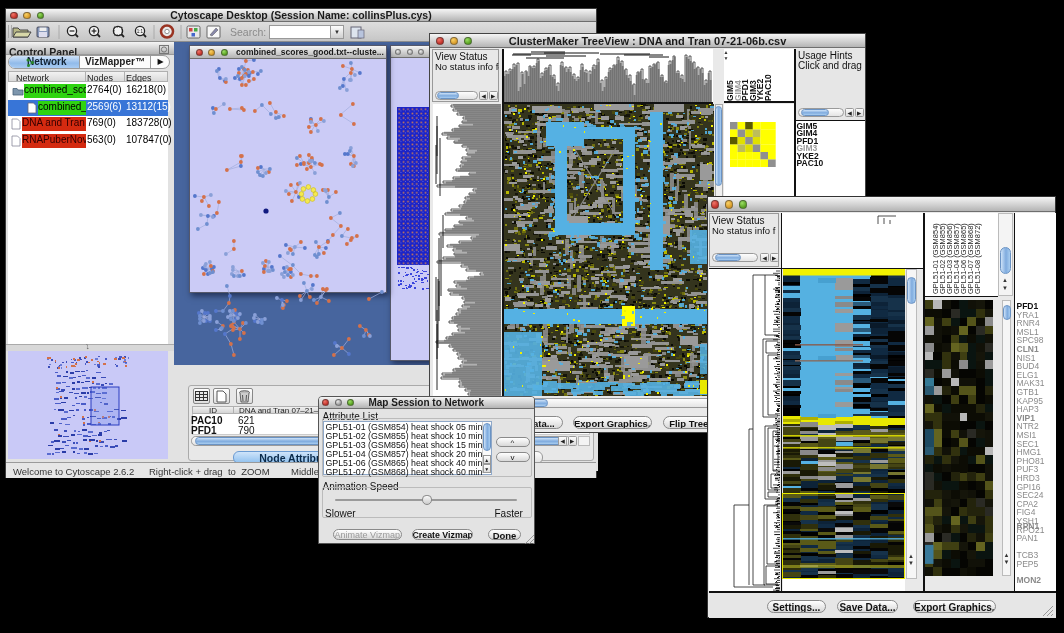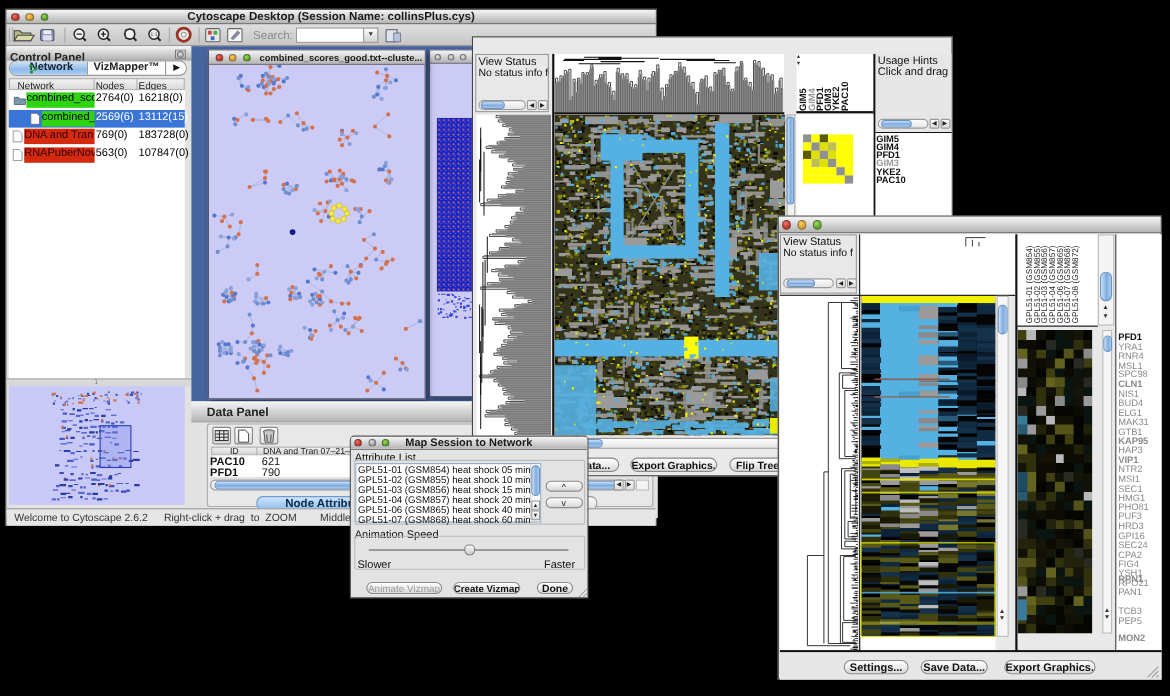--- a/index.html
+++ b/index.html
@@ -134,42 +134,41 @@
                 <rect width="4.4" height="4.4" fill="#1a23c8"></rect>
                 <rect x="3.6" y="3.6" width="0.8" height="0.8" fill="#8a90e8"></rect>
                 <rect x="1.4" y="1.4" width="1.6" height="1.6" fill="#cc7a55"></rect>
               </pattern>
             </defs>
             <rect width="33" height="158" fill="url(#bm)"></rect>
             <path d="M29 181h3v1h-3zM18 168h2v1h-2zM6 169h1v1h-1zM1 160h2v1h-2zM16 176h2v1h-2zM24 172h2v2h-2zM30 167h3v1h-3zM18 174h2v1h-2zM15 175h2v1h-2zM20 162h1v1h-1zM25 163h1v1h-1zM1 165h2v2h-2zM10 167h2v1h-2zM24 171h2v1h-2zM24 175h3v1h-3zM17 180h2v2h-2zM5 181h1v1h-1zM1 177h2v2h-2zM25 181h2v2h-2zM23 166h3v1h-3zM6 160h2v1h-2zM29 181h1v1h-1zM16 162h2v2h-2zM8 168h3v1h-3zM11 179h3v2h-3zM21 168h2v2h-2zM20 164h2v1h-2zM24 171h2v2h-2zM3 173h2v2h-2zM26 164h3v1h-3zM17 171h1v2h-1zM15 169h2v1h-2zM12 177h1v2h-1zM6 174h1v1h-1zM13 160h2v1h-2zM21 171h2v2h-2zM9 180h1v2h-1zM27 170h3v2h-3zM19 165h2v1h-2zM9 181h2v1h-2zM13 178h2v2h-2zM8 165h1v1h-1zM8 178h2v1h-2zM14 161h2v1h-2zM27 164h3v1h-3zM30 173h1v2h-1zM9 167h1v2h-1zM3 176h2v2h-2zM9 160h3v2h-3zM5 181h3v1h-3zM1 173h1v2h-1zM15 175h2v2h-2zM25 172h2v1h-2zM4 160h3v1h-3zM13 166h2v2h-2z" fill="#3a45dd"></path>
           </svg>
         </div>
       </div>
-      <div class="abs" style="left:15px;top:3px;width:198px;height:318px;background:#cbcbf6;border:1px solid #55586a;box-shadow:2px 3px 6px rgba(0,0,20,.5)">
+      <div class="abs" style="left:15px;top:3px;width:198px;height:248px;background:#cbcbf6;border:1px solid #55586a;box-shadow:2px 3px 6px rgba(0,0,20,.5)">
         <div class="abs tbar" style="left:0;top:0;width:196px;height:13px">
           <div style="position:absolute;left:5.5px;top:3.0px;width:7.0px;height:7.0px;border-radius:50%;background:radial-gradient(circle at 35% 30%,#f07468,#c03028 70%);border:0.5px solid rgba(60,60,60,.55)"></div>
           <div style="position:absolute;left:18.0px;top:3.0px;width:7.0px;height:7.0px;border-radius:50%;background:radial-gradient(circle at 35% 30%,#f8d064,#d89a28 70%);border:0.5px solid rgba(60,60,60,.55)"></div>
           <div style="position:absolute;left:30.5px;top:3.0px;width:7.0px;height:7.0px;border-radius:50%;background:radial-gradient(circle at 35% 30%,#9ade64,#58a020 70%);border:0.5px solid rgba(60,60,60,.55)"></div>
           <div class="abs ttext" style="left:46px;right:1px;font-size:8.5px;line-height:13px;text-align:left">combined_scores_good.txt--cluste...</div>
         </div>
         <div class="abs" style="left:0;top:13px;width:196px;height:303px;overflow:hidden">
           <svg width="195" height="303" style="position:absolute;left:0;top:0">
             <path d="M29 19L29 10M29 19L36 23M29 19L35 22M29 19L36 20M29 19L27 12M59 22L64 20M64 20L56 26M56 26L45 19M56 2L63 1M56 2L54 10M56 2L48 -2M56 2L51 -6M162 10L165 16M162 10L161 21M162 10L170 14M162 10L161 4M162 10L160 21M162 10L153 7M154 20L156 31M154 20L150 29M154 20L160 14M154 20L153 27M56 15L52 26M52 26L52 19M52 19L62 13M62 13L71 12M71 12L67 15M54 14L60 14M54 14L59 17M54 14L55 17M54 14L54 17M54 14L50 20M54 14L48 17M54 14L49 14M54 14L49 10M54 14L52 8M54 14L55 11M54 14L57 11M54 14L59 13M54 14L56 15M52 49L40 50M40 50L54 51M125 66L131 60M125 66L134 62M125 66L128 72M125 66L121 60M125 66L119 68M125 66L121 73M125 66L121 63M125 66L121 61M22 49L23 54M23 54L26 50M26 50L34 45M85 53L80 44M85 53L94 57M85 53L85 59M85 53L89 58M163 45L150 56M150 56L164 65M81 55L72 46M72 46L65 52M132 106L122 102M122 102L124 104M124 104L119 96M119 96L119 104M119 104L107 106M114 104L122 101M114 104L107 99M114 104L110 97M114 104L120 102M52 97L51 107M51 107L37 111M37 111L51 103M51 103L51 97M164 97L161 89M164 97L155 95M164 97L161 105M164 97L163 107M164 97L158 95M164 97L166 104M164 97L159 92M164 97L164 107M121 108L122 99M121 108L125 114M121 108L116 110M121 108L130 105M121 108L111 105M121 108L114 105M74 110L80 110M74 110L79 113M74 110L76 114M74 110L73 117M74 110L70 116M74 110L68 113M74 110L67 109M74 110L71 108M150 154L141 159M141 159L151 167M151 167L143 176M143 176L137 183M14 138L21 136M14 138L5 137M14 138L12 142M14 138L19 147M29 143L27 154M27 154L24 157M24 157L11 156M11 156L23 158M139 138L133 131M139 138L138 131M139 138L136 132M139 138L137 143M139 138L135 131M139 138L146 133M106 133L108 125M106 133L98 135M106 133L96 132M106 133L109 138M106 133L101 126M106 133L110 124M106 133L102 142M18 157L17 165M17 165L8 170M36 195L44 190M44 190L44 182M90 197L102 206M102 206L111 215M111 215L121 217M121 217L127 217M157 185L161 181M161 181L167 177M167 177L161 179M161 179L152 177M152 177L157 170M105 188L98 194M105 188L115 189M105 188L101 191M105 188L103 195M105 188L96 186M105 188L111 183M105 188L100 190M129 188L138 182M129 188L136 189M129 188L126 183M129 188L134 194M129 188L128 195M129 188L124 196M129 188L127 198M92 241L93 246M92 241L97 242M92 241L94 246M92 241L93 249M92 241L86 239M92 241L92 248M179 240L192 233M192 233L204 236M204 236L201 241M131 238L136 231M131 238L133 230M131 238L127 244M131 238L139 242M131 238L137 230M131 238L124 241M37 227L40 237M40 237L39 244M39 244L33 252M33 252L26 252M117 232L119 238M117 232L111 241M117 232L123 226M117 232L122 230M117 232L110 237M117 232L114 224M26 271L31 270M31 270L32 269M32 269L33 267M33 267L27 263M44 269L35 275M35 275L41 285M41 285L44 296M50 270L54 274M50 270L41 267M50 270L44 263M50 270L56 264M50 270L43 271M50 270L50 280M50 270L53 264M50 270L42 266M152 289L159 295M152 289L145 284M152 289L144 296M152 289L159 280M152 289L147 287M176 271L179 276M176 271L180 277M176 271L170 267M176 271L174 277M18 210L22 210M18 210L23 213M18 210L20 214M18 210L18 215M18 210L14 215M18 210L15 211M18 210L13 209M18 210L15 207M18 210L16 205M18 210L20 203M18 210L21 207M18 210L24 208M18 210L23 212M48 212L52 212M48 212L54 216M48 212L50 217M48 212L48 217M48 212L44 217M48 212L42 215M48 212L43 211M48 212L43 208M78 208L82 208M78 208L83 211M78 208L80 212M78 208L78 212M78 208L74 213M78 208L74 210M78 208L74 207M78 208L73 204M78 208L76 202M78 208L79 203M98 213L101 213M98 213L103 216M98 213L100 218M98 213L98 216M98 213L94 218M98 213L92 215M98 213L95 213M98 213L94 209M98 213L96 208M98 213L99 210M98 213L101 210M14 258L20 258M14 258L20 262M14 258L16 262M14 258L14 262M14 258L10 264M14 258L10 260M14 258L10 257M14 258L9 254M14 258L12 252M14 258L15 254M14 258L18 254M14 258L20 257M14 258L20 260M44 256L49 256M44 256L48 259M44 256L46 260M44 256L43 262M44 256L41 260M44 256L38 258M44 256L41 256M44 256L40 252M44 256L43 252M44 256L45 251M44 256L46 254M44 256L50 255M70 260L75 260M70 260L72 261M70 260L72 264M70 260L70 263M70 260L68 263M70 260L65 262M70 260L64 259M70 260L65 256" stroke="#a0aede" stroke-width="0.7" fill="none"></path>
             <path d="M27 10a1.9 1.9 0 1 0 3.8 0a1.9 1.9 0 1 0 -3.8 0M33 22a1.9 1.9 0 1 0 3.8 0a1.9 1.9 0 1 0 -3.8 0M28 19a1.9 1.9 0 1 0 3.8 0a1.9 1.9 0 1 0 -3.8 0M43 19a1.9 1.9 0 1 0 3.8 0a1.9 1.9 0 1 0 -3.8 0M62 1a1.9 1.9 0 1 0 3.8 0a1.9 1.9 0 1 0 -3.8 0M168 14a1.9 1.9 0 1 0 3.8 0a1.9 1.9 0 1 0 -3.8 0M151 27a1.9 1.9 0 1 0 3.8 0a1.9 1.9 0 1 0 -3.8 0M152 20a1.9 1.9 0 1 0 3.8 0a1.9 1.9 0 1 0 -3.8 0M66 15a1.9 1.9 0 1 0 3.8 0a1.9 1.9 0 1 0 -3.8 0M58 14a1.9 1.9 0 1 0 3.8 0a1.9 1.9 0 1 0 -3.8 0M57 17a1.9 1.9 0 1 0 3.8 0a1.9 1.9 0 1 0 -3.8 0M48 20a1.9 1.9 0 1 0 3.8 0a1.9 1.9 0 1 0 -3.8 0M47 10a1.9 1.9 0 1 0 3.8 0a1.9 1.9 0 1 0 -3.8 0M55 15a1.9 1.9 0 1 0 3.8 0a1.9 1.9 0 1 0 -3.8 0M119 60a1.9 1.9 0 1 0 3.8 0a1.9 1.9 0 1 0 -3.8 0M21 49a1.9 1.9 0 1 0 3.8 0a1.9 1.9 0 1 0 -3.8 0M120 101a1.9 1.9 0 1 0 3.8 0a1.9 1.9 0 1 0 -3.8 0M49 107a1.9 1.9 0 1 0 3.8 0a1.9 1.9 0 1 0 -3.8 0M153 95a1.9 1.9 0 1 0 3.8 0a1.9 1.9 0 1 0 -3.8 0M156 95a1.9 1.9 0 1 0 3.8 0a1.9 1.9 0 1 0 -3.8 0M109 105a1.9 1.9 0 1 0 3.8 0a1.9 1.9 0 1 0 -3.8 0M69 108a1.9 1.9 0 1 0 3.8 0a1.9 1.9 0 1 0 -3.8 0M3 137a1.9 1.9 0 1 0 3.8 0a1.9 1.9 0 1 0 -3.8 0M22 157a1.9 1.9 0 1 0 3.8 0a1.9 1.9 0 1 0 -3.8 0M107 138a1.9 1.9 0 1 0 3.8 0a1.9 1.9 0 1 0 -3.8 0M16 157a1.9 1.9 0 1 0 3.8 0a1.9 1.9 0 1 0 -3.8 0M88 197a1.9 1.9 0 1 0 3.8 0a1.9 1.9 0 1 0 -3.8 0M113 189a1.9 1.9 0 1 0 3.8 0a1.9 1.9 0 1 0 -3.8 0M94 186a1.9 1.9 0 1 0 3.8 0a1.9 1.9 0 1 0 -3.8 0M136 182a1.9 1.9 0 1 0 3.8 0a1.9 1.9 0 1 0 -3.8 0M134 189a1.9 1.9 0 1 0 3.8 0a1.9 1.9 0 1 0 -3.8 0M90 248a1.9 1.9 0 1 0 3.8 0a1.9 1.9 0 1 0 -3.8 0M90 241a1.9 1.9 0 1 0 3.8 0a1.9 1.9 0 1 0 -3.8 0M199 241a1.9 1.9 0 1 0 3.8 0a1.9 1.9 0 1 0 -3.8 0M38 237a1.9 1.9 0 1 0 3.8 0a1.9 1.9 0 1 0 -3.8 0M24 252a1.9 1.9 0 1 0 3.8 0a1.9 1.9 0 1 0 -3.8 0M121 226a1.9 1.9 0 1 0 3.8 0a1.9 1.9 0 1 0 -3.8 0M24 271a1.9 1.9 0 1 0 3.8 0a1.9 1.9 0 1 0 -3.8 0M33 275a1.9 1.9 0 1 0 3.8 0a1.9 1.9 0 1 0 -3.8 0M157 295a1.9 1.9 0 1 0 3.8 0a1.9 1.9 0 1 0 -3.8 0M143 284a1.9 1.9 0 1 0 3.8 0a1.9 1.9 0 1 0 -3.8 0M20 210a1.9 1.9 0 1 0 3.8 0a1.9 1.9 0 1 0 -3.8 0M16 215a1.9 1.9 0 1 0 3.8 0a1.9 1.9 0 1 0 -3.8 0M14 211a1.9 1.9 0 1 0 3.8 0a1.9 1.9 0 1 0 -3.8 0M11 209a1.9 1.9 0 1 0 3.8 0a1.9 1.9 0 1 0 -3.8 0M22 208a1.9 1.9 0 1 0 3.8 0a1.9 1.9 0 1 0 -3.8 0M52 216a1.9 1.9 0 1 0 3.8 0a1.9 1.9 0 1 0 -3.8 0M80 208a1.9 1.9 0 1 0 3.8 0a1.9 1.9 0 1 0 -3.8 0M72 210a1.9 1.9 0 1 0 3.8 0a1.9 1.9 0 1 0 -3.8 0M99 213a1.9 1.9 0 1 0 3.8 0a1.9 1.9 0 1 0 -3.8 0M92 209a1.9 1.9 0 1 0 3.8 0a1.9 1.9 0 1 0 -3.8 0M18 262a1.9 1.9 0 1 0 3.8 0a1.9 1.9 0 1 0 -3.8 0M14 262a1.9 1.9 0 1 0 3.8 0a1.9 1.9 0 1 0 -3.8 0M7 254a1.9 1.9 0 1 0 3.8 0a1.9 1.9 0 1 0 -3.8 0M13 254a1.9 1.9 0 1 0 3.8 0a1.9 1.9 0 1 0 -3.8 0M16 254a1.9 1.9 0 1 0 3.8 0a1.9 1.9 0 1 0 -3.8 0M47 256a1.9 1.9 0 1 0 3.8 0a1.9 1.9 0 1 0 -3.8 0M44 260a1.9 1.9 0 1 0 3.8 0a1.9 1.9 0 1 0 -3.8 0M44 254a1.9 1.9 0 1 0 3.8 0a1.9 1.9 0 1 0 -3.8 0M68 263a1.9 1.9 0 1 0 3.8 0a1.9 1.9 0 1 0 -3.8 0M63 262a1.9 1.9 0 1 0 3.8 0a1.9 1.9 0 1 0 -3.8 0" fill="#5577cc"></path>
             <path d="M34 23a1.9 1.9 0 1 0 3.8 0a1.9 1.9 0 1 0 -3.8 0M57 22a1.9 1.9 0 1 0 3.8 0a1.9 1.9 0 1 0 -3.8 0M62 20a1.9 1.9 0 1 0 3.8 0a1.9 1.9 0 1 0 -3.8 0M54 26a1.9 1.9 0 1 0 3.8 0a1.9 1.9 0 1 0 -3.8 0M52 10a1.9 1.9 0 1 0 3.8 0a1.9 1.9 0 1 0 -3.8 0M46 -2a1.9 1.9 0 1 0 3.8 0a1.9 1.9 0 1 0 -3.8 0M49 -6a1.9 1.9 0 1 0 3.8 0a1.9 1.9 0 1 0 -3.8 0M54 2a1.9 1.9 0 1 0 3.8 0a1.9 1.9 0 1 0 -3.8 0M151 7a1.9 1.9 0 1 0 3.8 0a1.9 1.9 0 1 0 -3.8 0M160 10a1.9 1.9 0 1 0 3.8 0a1.9 1.9 0 1 0 -3.8 0M159 14a1.9 1.9 0 1 0 3.8 0a1.9 1.9 0 1 0 -3.8 0M54 15a1.9 1.9 0 1 0 3.8 0a1.9 1.9 0 1 0 -3.8 0M50 26a1.9 1.9 0 1 0 3.8 0a1.9 1.9 0 1 0 -3.8 0M50 19a1.9 1.9 0 1 0 3.8 0a1.9 1.9 0 1 0 -3.8 0M61 13a1.9 1.9 0 1 0 3.8 0a1.9 1.9 0 1 0 -3.8 0M52 17a1.9 1.9 0 1 0 3.8 0a1.9 1.9 0 1 0 -3.8 0M47 14a1.9 1.9 0 1 0 3.8 0a1.9 1.9 0 1 0 -3.8 0M56 11a1.9 1.9 0 1 0 3.8 0a1.9 1.9 0 1 0 -3.8 0M50 49a1.9 1.9 0 1 0 3.8 0a1.9 1.9 0 1 0 -3.8 0M38 50a1.9 1.9 0 1 0 3.8 0a1.9 1.9 0 1 0 -3.8 0M52 51a1.9 1.9 0 1 0 3.8 0a1.9 1.9 0 1 0 -3.8 0M129 60a1.9 1.9 0 1 0 3.8 0a1.9 1.9 0 1 0 -3.8 0M117 68a1.9 1.9 0 1 0 3.8 0a1.9 1.9 0 1 0 -3.8 0M119 73a1.9 1.9 0 1 0 3.8 0a1.9 1.9 0 1 0 -3.8 0M119 61a1.9 1.9 0 1 0 3.8 0a1.9 1.9 0 1 0 -3.8 0M124 66a1.9 1.9 0 1 0 3.8 0a1.9 1.9 0 1 0 -3.8 0M24 50a1.9 1.9 0 1 0 3.8 0a1.9 1.9 0 1 0 -3.8 0M78 44a1.9 1.9 0 1 0 3.8 0a1.9 1.9 0 1 0 -3.8 0M92 57a1.9 1.9 0 1 0 3.8 0a1.9 1.9 0 1 0 -3.8 0M84 53a1.9 1.9 0 1 0 3.8 0a1.9 1.9 0 1 0 -3.8 0M161 45a1.9 1.9 0 1 0 3.8 0a1.9 1.9 0 1 0 -3.8 0M149 56a1.9 1.9 0 1 0 3.8 0a1.9 1.9 0 1 0 -3.8 0M162 65a1.9 1.9 0 1 0 3.8 0a1.9 1.9 0 1 0 -3.8 0M63 52a1.9 1.9 0 1 0 3.8 0a1.9 1.9 0 1 0 -3.8 0M130 106a1.9 1.9 0 1 0 3.8 0a1.9 1.9 0 1 0 -3.8 0M117 96a1.9 1.9 0 1 0 3.8 0a1.9 1.9 0 1 0 -3.8 0M117 104a1.9 1.9 0 1 0 3.8 0a1.9 1.9 0 1 0 -3.8 0M105 106a1.9 1.9 0 1 0 3.8 0a1.9 1.9 0 1 0 -3.8 0M108 97a1.9 1.9 0 1 0 3.8 0a1.9 1.9 0 1 0 -3.8 0M112 104a1.9 1.9 0 1 0 3.8 0a1.9 1.9 0 1 0 -3.8 0M50 97a1.9 1.9 0 1 0 3.8 0a1.9 1.9 0 1 0 -3.8 0M35 111a1.9 1.9 0 1 0 3.8 0a1.9 1.9 0 1 0 -3.8 0M49 103a1.9 1.9 0 1 0 3.8 0a1.9 1.9 0 1 0 -3.8 0M49 97a1.9 1.9 0 1 0 3.8 0a1.9 1.9 0 1 0 -3.8 0M159 105a1.9 1.9 0 1 0 3.8 0a1.9 1.9 0 1 0 -3.8 0M162 107a1.9 1.9 0 1 0 3.8 0a1.9 1.9 0 1 0 -3.8 0M162 97a1.9 1.9 0 1 0 3.8 0a1.9 1.9 0 1 0 -3.8 0M120 99a1.9 1.9 0 1 0 3.8 0a1.9 1.9 0 1 0 -3.8 0M115 110a1.9 1.9 0 1 0 3.8 0a1.9 1.9 0 1 0 -3.8 0M128 105a1.9 1.9 0 1 0 3.8 0a1.9 1.9 0 1 0 -3.8 0M112 105a1.9 1.9 0 1 0 3.8 0a1.9 1.9 0 1 0 -3.8 0M119 108a1.9 1.9 0 1 0 3.8 0a1.9 1.9 0 1 0 -3.8 0M77 113a1.9 1.9 0 1 0 3.8 0a1.9 1.9 0 1 0 -3.8 0M66 109a1.9 1.9 0 1 0 3.8 0a1.9 1.9 0 1 0 -3.8 0M139 159a1.9 1.9 0 1 0 3.8 0a1.9 1.9 0 1 0 -3.8 0M149 167a1.9 1.9 0 1 0 3.8 0a1.9 1.9 0 1 0 -3.8 0M141 176a1.9 1.9 0 1 0 3.8 0a1.9 1.9 0 1 0 -3.8 0M136 183a1.9 1.9 0 1 0 3.8 0a1.9 1.9 0 1 0 -3.8 0M10 142a1.9 1.9 0 1 0 3.8 0a1.9 1.9 0 1 0 -3.8 0M17 147a1.9 1.9 0 1 0 3.8 0a1.9 1.9 0 1 0 -3.8 0M12 138a1.9 1.9 0 1 0 3.8 0a1.9 1.9 0 1 0 -3.8 0M27 143a1.9 1.9 0 1 0 3.8 0a1.9 1.9 0 1 0 -3.8 0M25 154a1.9 1.9 0 1 0 3.8 0a1.9 1.9 0 1 0 -3.8 0M131 131a1.9 1.9 0 1 0 3.8 0a1.9 1.9 0 1 0 -3.8 0M136 131a1.9 1.9 0 1 0 3.8 0a1.9 1.9 0 1 0 -3.8 0M144 133a1.9 1.9 0 1 0 3.8 0a1.9 1.9 0 1 0 -3.8 0M106 125a1.9 1.9 0 1 0 3.8 0a1.9 1.9 0 1 0 -3.8 0M97 135a1.9 1.9 0 1 0 3.8 0a1.9 1.9 0 1 0 -3.8 0M99 126a1.9 1.9 0 1 0 3.8 0a1.9 1.9 0 1 0 -3.8 0M100 142a1.9 1.9 0 1 0 3.8 0a1.9 1.9 0 1 0 -3.8 0M104 133a1.9 1.9 0 1 0 3.8 0a1.9 1.9 0 1 0 -3.8 0M42 190a1.9 1.9 0 1 0 3.8 0a1.9 1.9 0 1 0 -3.8 0M42 182a1.9 1.9 0 1 0 3.8 0a1.9 1.9 0 1 0 -3.8 0M109 215a1.9 1.9 0 1 0 3.8 0a1.9 1.9 0 1 0 -3.8 0M119 217a1.9 1.9 0 1 0 3.8 0a1.9 1.9 0 1 0 -3.8 0M125 217a1.9 1.9 0 1 0 3.8 0a1.9 1.9 0 1 0 -3.8 0M155 185a1.9 1.9 0 1 0 3.8 0a1.9 1.9 0 1 0 -3.8 0M159 181a1.9 1.9 0 1 0 3.8 0a1.9 1.9 0 1 0 -3.8 0M165 177a1.9 1.9 0 1 0 3.8 0a1.9 1.9 0 1 0 -3.8 0M160 179a1.9 1.9 0 1 0 3.8 0a1.9 1.9 0 1 0 -3.8 0M156 170a1.9 1.9 0 1 0 3.8 0a1.9 1.9 0 1 0 -3.8 0M99 191a1.9 1.9 0 1 0 3.8 0a1.9 1.9 0 1 0 -3.8 0M109 183a1.9 1.9 0 1 0 3.8 0a1.9 1.9 0 1 0 -3.8 0M98 190a1.9 1.9 0 1 0 3.8 0a1.9 1.9 0 1 0 -3.8 0M132 194a1.9 1.9 0 1 0 3.8 0a1.9 1.9 0 1 0 -3.8 0M127 188a1.9 1.9 0 1 0 3.8 0a1.9 1.9 0 1 0 -3.8 0M95 242a1.9 1.9 0 1 0 3.8 0a1.9 1.9 0 1 0 -3.8 0M92 246a1.9 1.9 0 1 0 3.8 0a1.9 1.9 0 1 0 -3.8 0M91 249a1.9 1.9 0 1 0 3.8 0a1.9 1.9 0 1 0 -3.8 0M177 240a1.9 1.9 0 1 0 3.8 0a1.9 1.9 0 1 0 -3.8 0M202 236a1.9 1.9 0 1 0 3.8 0a1.9 1.9 0 1 0 -3.8 0M134 231a1.9 1.9 0 1 0 3.8 0a1.9 1.9 0 1 0 -3.8 0M131 230a1.9 1.9 0 1 0 3.8 0a1.9 1.9 0 1 0 -3.8 0M125 244a1.9 1.9 0 1 0 3.8 0a1.9 1.9 0 1 0 -3.8 0M137 242a1.9 1.9 0 1 0 3.8 0a1.9 1.9 0 1 0 -3.8 0M135 230a1.9 1.9 0 1 0 3.8 0a1.9 1.9 0 1 0 -3.8 0M37 244a1.9 1.9 0 1 0 3.8 0a1.9 1.9 0 1 0 -3.8 0M118 238a1.9 1.9 0 1 0 3.8 0a1.9 1.9 0 1 0 -3.8 0M108 237a1.9 1.9 0 1 0 3.8 0a1.9 1.9 0 1 0 -3.8 0M31 267a1.9 1.9 0 1 0 3.8 0a1.9 1.9 0 1 0 -3.8 0M42 269a1.9 1.9 0 1 0 3.8 0a1.9 1.9 0 1 0 -3.8 0M39 285a1.9 1.9 0 1 0 3.8 0a1.9 1.9 0 1 0 -3.8 0M42 296a1.9 1.9 0 1 0 3.8 0a1.9 1.9 0 1 0 -3.8 0M52 274a1.9 1.9 0 1 0 3.8 0a1.9 1.9 0 1 0 -3.8 0M39 267a1.9 1.9 0 1 0 3.8 0a1.9 1.9 0 1 0 -3.8 0M42 263a1.9 1.9 0 1 0 3.8 0a1.9 1.9 0 1 0 -3.8 0M41 271a1.9 1.9 0 1 0 3.8 0a1.9 1.9 0 1 0 -3.8 0M48 280a1.9 1.9 0 1 0 3.8 0a1.9 1.9 0 1 0 -3.8 0M51 264a1.9 1.9 0 1 0 3.8 0a1.9 1.9 0 1 0 -3.8 0M40 266a1.9 1.9 0 1 0 3.8 0a1.9 1.9 0 1 0 -3.8 0M48 270a1.9 1.9 0 1 0 3.8 0a1.9 1.9 0 1 0 -3.8 0M142 296a1.9 1.9 0 1 0 3.8 0a1.9 1.9 0 1 0 -3.8 0M157 280a1.9 1.9 0 1 0 3.8 0a1.9 1.9 0 1 0 -3.8 0M150 289a1.9 1.9 0 1 0 3.8 0a1.9 1.9 0 1 0 -3.8 0M177 276a1.9 1.9 0 1 0 3.8 0a1.9 1.9 0 1 0 -3.8 0M168 267a1.9 1.9 0 1 0 3.8 0a1.9 1.9 0 1 0 -3.8 0M174 271a1.9 1.9 0 1 0 3.8 0a1.9 1.9 0 1 0 -3.8 0M12 215a1.9 1.9 0 1 0 3.8 0a1.9 1.9 0 1 0 -3.8 0M19 207a1.9 1.9 0 1 0 3.8 0a1.9 1.9 0 1 0 -3.8 0M21 212a1.9 1.9 0 1 0 3.8 0a1.9 1.9 0 1 0 -3.8 0M50 212a1.9 1.9 0 1 0 3.8 0a1.9 1.9 0 1 0 -3.8 0M72 213a1.9 1.9 0 1 0 3.8 0a1.9 1.9 0 1 0 -3.8 0M73 207a1.9 1.9 0 1 0 3.8 0a1.9 1.9 0 1 0 -3.8 0M74 202a1.9 1.9 0 1 0 3.8 0a1.9 1.9 0 1 0 -3.8 0M99 218a1.9 1.9 0 1 0 3.8 0a1.9 1.9 0 1 0 -3.8 0M97 210a1.9 1.9 0 1 0 3.8 0a1.9 1.9 0 1 0 -3.8 0M99 210a1.9 1.9 0 1 0 3.8 0a1.9 1.9 0 1 0 -3.8 0M43 251a1.9 1.9 0 1 0 3.8 0a1.9 1.9 0 1 0 -3.8 0" fill="#d4714a"></path>
             <path d="M34 20a1.9 1.9 0 1 0 3.8 0a1.9 1.9 0 1 0 -3.8 0M163 16a1.9 1.9 0 1 0 3.8 0a1.9 1.9 0 1 0 -3.8 0M159 21a1.9 1.9 0 1 0 3.8 0a1.9 1.9 0 1 0 -3.8 0M158 21a1.9 1.9 0 1 0 3.8 0a1.9 1.9 0 1 0 -3.8 0M155 31a1.9 1.9 0 1 0 3.8 0a1.9 1.9 0 1 0 -3.8 0M53 17a1.9 1.9 0 1 0 3.8 0a1.9 1.9 0 1 0 -3.8 0M57 13a1.9 1.9 0 1 0 3.8 0a1.9 1.9 0 1 0 -3.8 0M132 62a1.9 1.9 0 1 0 3.8 0a1.9 1.9 0 1 0 -3.8 0M126 72a1.9 1.9 0 1 0 3.8 0a1.9 1.9 0 1 0 -3.8 0M119 63a1.9 1.9 0 1 0 3.8 0a1.9 1.9 0 1 0 -3.8 0M32 45a1.9 1.9 0 1 0 3.8 0a1.9 1.9 0 1 0 -3.8 0M120 102a1.9 1.9 0 1 0 3.8 0a1.9 1.9 0 1 0 -3.8 0M118 102a1.9 1.9 0 1 0 3.8 0a1.9 1.9 0 1 0 -3.8 0M159 89a1.9 1.9 0 1 0 3.8 0a1.9 1.9 0 1 0 -3.8 0M161 107a1.9 1.9 0 1 0 3.8 0a1.9 1.9 0 1 0 -3.8 0M164 104a1.9 1.9 0 1 0 3.8 0a1.9 1.9 0 1 0 -3.8 0M123 114a1.9 1.9 0 1 0 3.8 0a1.9 1.9 0 1 0 -3.8 0M74 114a1.9 1.9 0 1 0 3.8 0a1.9 1.9 0 1 0 -3.8 0M19 136a1.9 1.9 0 1 0 3.8 0a1.9 1.9 0 1 0 -3.8 0M9 156a1.9 1.9 0 1 0 3.8 0a1.9 1.9 0 1 0 -3.8 0M21 158a1.9 1.9 0 1 0 3.8 0a1.9 1.9 0 1 0 -3.8 0M134 132a1.9 1.9 0 1 0 3.8 0a1.9 1.9 0 1 0 -3.8 0M133 131a1.9 1.9 0 1 0 3.8 0a1.9 1.9 0 1 0 -3.8 0M94 132a1.9 1.9 0 1 0 3.8 0a1.9 1.9 0 1 0 -3.8 0M108 124a1.9 1.9 0 1 0 3.8 0a1.9 1.9 0 1 0 -3.8 0M34 195a1.9 1.9 0 1 0 3.8 0a1.9 1.9 0 1 0 -3.8 0M96 194a1.9 1.9 0 1 0 3.8 0a1.9 1.9 0 1 0 -3.8 0M103 188a1.9 1.9 0 1 0 3.8 0a1.9 1.9 0 1 0 -3.8 0M91 246a1.9 1.9 0 1 0 3.8 0a1.9 1.9 0 1 0 -3.8 0M85 239a1.9 1.9 0 1 0 3.8 0a1.9 1.9 0 1 0 -3.8 0M129 238a1.9 1.9 0 1 0 3.8 0a1.9 1.9 0 1 0 -3.8 0M109 241a1.9 1.9 0 1 0 3.8 0a1.9 1.9 0 1 0 -3.8 0M120 230a1.9 1.9 0 1 0 3.8 0a1.9 1.9 0 1 0 -3.8 0M29 270a1.9 1.9 0 1 0 3.8 0a1.9 1.9 0 1 0 -3.8 0M25 263a1.9 1.9 0 1 0 3.8 0a1.9 1.9 0 1 0 -3.8 0M145 287a1.9 1.9 0 1 0 3.8 0a1.9 1.9 0 1 0 -3.8 0M178 277a1.9 1.9 0 1 0 3.8 0a1.9 1.9 0 1 0 -3.8 0M13 207a1.9 1.9 0 1 0 3.8 0a1.9 1.9 0 1 0 -3.8 0M14 205a1.9 1.9 0 1 0 3.8 0a1.9 1.9 0 1 0 -3.8 0M18 203a1.9 1.9 0 1 0 3.8 0a1.9 1.9 0 1 0 -3.8 0M46 217a1.9 1.9 0 1 0 3.8 0a1.9 1.9 0 1 0 -3.8 0M40 215a1.9 1.9 0 1 0 3.8 0a1.9 1.9 0 1 0 -3.8 0M41 211a1.9 1.9 0 1 0 3.8 0a1.9 1.9 0 1 0 -3.8 0M41 208a1.9 1.9 0 1 0 3.8 0a1.9 1.9 0 1 0 -3.8 0M78 212a1.9 1.9 0 1 0 3.8 0a1.9 1.9 0 1 0 -3.8 0M76 212a1.9 1.9 0 1 0 3.8 0a1.9 1.9 0 1 0 -3.8 0M71 204a1.9 1.9 0 1 0 3.8 0a1.9 1.9 0 1 0 -3.8 0M77 203a1.9 1.9 0 1 0 3.8 0a1.9 1.9 0 1 0 -3.8 0M101 216a1.9 1.9 0 1 0 3.8 0a1.9 1.9 0 1 0 -3.8 0M92 218a1.9 1.9 0 1 0 3.8 0a1.9 1.9 0 1 0 -3.8 0M90 215a1.9 1.9 0 1 0 3.8 0a1.9 1.9 0 1 0 -3.8 0M95 208a1.9 1.9 0 1 0 3.8 0a1.9 1.9 0 1 0 -3.8 0M18 258a1.9 1.9 0 1 0 3.8 0a1.9 1.9 0 1 0 -3.8 0M12 262a1.9 1.9 0 1 0 3.8 0a1.9 1.9 0 1 0 -3.8 0M10 252a1.9 1.9 0 1 0 3.8 0a1.9 1.9 0 1 0 -3.8 0M18 257a1.9 1.9 0 1 0 3.8 0a1.9 1.9 0 1 0 -3.8 0M18 260a1.9 1.9 0 1 0 3.8 0a1.9 1.9 0 1 0 -3.8 0M46 259a1.9 1.9 0 1 0 3.8 0a1.9 1.9 0 1 0 -3.8 0M36 258a1.9 1.9 0 1 0 3.8 0a1.9 1.9 0 1 0 -3.8 0M39 256a1.9 1.9 0 1 0 3.8 0a1.9 1.9 0 1 0 -3.8 0M38 252a1.9 1.9 0 1 0 3.8 0a1.9 1.9 0 1 0 -3.8 0M48 255a1.9 1.9 0 1 0 3.8 0a1.9 1.9 0 1 0 -3.8 0M73 260a1.9 1.9 0 1 0 3.8 0a1.9 1.9 0 1 0 -3.8 0M66 263a1.9 1.9 0 1 0 3.8 0a1.9 1.9 0 1 0 -3.8 0M62 259a1.9 1.9 0 1 0 3.8 0a1.9 1.9 0 1 0 -3.8 0M63 256a1.9 1.9 0 1 0 3.8 0a1.9 1.9 0 1 0 -3.8 0" fill="#8aa0d8"></path>
             <path d="M25 12a1.9 1.9 0 1 0 3.8 0a1.9 1.9 0 1 0 -3.8 0M159 4a1.9 1.9 0 1 0 3.8 0a1.9 1.9 0 1 0 -3.8 0M148 29a1.9 1.9 0 1 0 3.8 0a1.9 1.9 0 1 0 -3.8 0M69 12a1.9 1.9 0 1 0 3.8 0a1.9 1.9 0 1 0 -3.8 0M46 17a1.9 1.9 0 1 0 3.8 0a1.9 1.9 0 1 0 -3.8 0M50 8a1.9 1.9 0 1 0 3.8 0a1.9 1.9 0 1 0 -3.8 0M53 11a1.9 1.9 0 1 0 3.8 0a1.9 1.9 0 1 0 -3.8 0M22 54a1.9 1.9 0 1 0 3.8 0a1.9 1.9 0 1 0 -3.8 0M84 59a1.9 1.9 0 1 0 3.8 0a1.9 1.9 0 1 0 -3.8 0M87 58a1.9 1.9 0 1 0 3.8 0a1.9 1.9 0 1 0 -3.8 0M79 55a1.9 1.9 0 1 0 3.8 0a1.9 1.9 0 1 0 -3.8 0M70 46a1.9 1.9 0 1 0 3.8 0a1.9 1.9 0 1 0 -3.8 0M123 104a1.9 1.9 0 1 0 3.8 0a1.9 1.9 0 1 0 -3.8 0M105 99a1.9 1.9 0 1 0 3.8 0a1.9 1.9 0 1 0 -3.8 0M158 92a1.9 1.9 0 1 0 3.8 0a1.9 1.9 0 1 0 -3.8 0M78 110a1.9 1.9 0 1 0 3.8 0a1.9 1.9 0 1 0 -3.8 0M71 117a1.9 1.9 0 1 0 3.8 0a1.9 1.9 0 1 0 -3.8 0M68 116a1.9 1.9 0 1 0 3.8 0a1.9 1.9 0 1 0 -3.8 0M66 113a1.9 1.9 0 1 0 3.8 0a1.9 1.9 0 1 0 -3.8 0M148 154a1.9 1.9 0 1 0 3.8 0a1.9 1.9 0 1 0 -3.8 0M135 143a1.9 1.9 0 1 0 3.8 0a1.9 1.9 0 1 0 -3.8 0M137 138a1.9 1.9 0 1 0 3.8 0a1.9 1.9 0 1 0 -3.8 0M15 165a1.9 1.9 0 1 0 3.8 0a1.9 1.9 0 1 0 -3.8 0M6 170a1.9 1.9 0 1 0 3.8 0a1.9 1.9 0 1 0 -3.8 0M101 206a1.9 1.9 0 1 0 3.8 0a1.9 1.9 0 1 0 -3.8 0M150 177a1.9 1.9 0 1 0 3.8 0a1.9 1.9 0 1 0 -3.8 0M101 195a1.9 1.9 0 1 0 3.8 0a1.9 1.9 0 1 0 -3.8 0M124 183a1.9 1.9 0 1 0 3.8 0a1.9 1.9 0 1 0 -3.8 0M127 195a1.9 1.9 0 1 0 3.8 0a1.9 1.9 0 1 0 -3.8 0M123 196a1.9 1.9 0 1 0 3.8 0a1.9 1.9 0 1 0 -3.8 0M125 198a1.9 1.9 0 1 0 3.8 0a1.9 1.9 0 1 0 -3.8 0M190 233a1.9 1.9 0 1 0 3.8 0a1.9 1.9 0 1 0 -3.8 0M122 241a1.9 1.9 0 1 0 3.8 0a1.9 1.9 0 1 0 -3.8 0M35 227a1.9 1.9 0 1 0 3.8 0a1.9 1.9 0 1 0 -3.8 0M31 252a1.9 1.9 0 1 0 3.8 0a1.9 1.9 0 1 0 -3.8 0M112 224a1.9 1.9 0 1 0 3.8 0a1.9 1.9 0 1 0 -3.8 0M115 232a1.9 1.9 0 1 0 3.8 0a1.9 1.9 0 1 0 -3.8 0M30 269a1.9 1.9 0 1 0 3.8 0a1.9 1.9 0 1 0 -3.8 0M54 264a1.9 1.9 0 1 0 3.8 0a1.9 1.9 0 1 0 -3.8 0M172 277a1.9 1.9 0 1 0 3.8 0a1.9 1.9 0 1 0 -3.8 0M21 213a1.9 1.9 0 1 0 3.8 0a1.9 1.9 0 1 0 -3.8 0M18 214a1.9 1.9 0 1 0 3.8 0a1.9 1.9 0 1 0 -3.8 0M48 217a1.9 1.9 0 1 0 3.8 0a1.9 1.9 0 1 0 -3.8 0M42 217a1.9 1.9 0 1 0 3.8 0a1.9 1.9 0 1 0 -3.8 0M81 211a1.9 1.9 0 1 0 3.8 0a1.9 1.9 0 1 0 -3.8 0M96 216a1.9 1.9 0 1 0 3.8 0a1.9 1.9 0 1 0 -3.8 0M93 213a1.9 1.9 0 1 0 3.8 0a1.9 1.9 0 1 0 -3.8 0M8 264a1.9 1.9 0 1 0 3.8 0a1.9 1.9 0 1 0 -3.8 0M8 260a1.9 1.9 0 1 0 3.8 0a1.9 1.9 0 1 0 -3.8 0M8 257a1.9 1.9 0 1 0 3.8 0a1.9 1.9 0 1 0 -3.8 0M42 262a1.9 1.9 0 1 0 3.8 0a1.9 1.9 0 1 0 -3.8 0M39 260a1.9 1.9 0 1 0 3.8 0a1.9 1.9 0 1 0 -3.8 0M41 252a1.9 1.9 0 1 0 3.8 0a1.9 1.9 0 1 0 -3.8 0M70 261a1.9 1.9 0 1 0 3.8 0a1.9 1.9 0 1 0 -3.8 0M70 264a1.9 1.9 0 1 0 3.8 0a1.9 1.9 0 1 0 -3.8 0" fill="#6f8fd0"></path>
             <path d="M123 135a2.4 2.4 0 1 0 4.8 0a2.4 2.4 0 1 0 -4.8 0M120 140a2.4 2.4 0 1 0 4.8 0a2.4 2.4 0 1 0 -4.8 0M115 142a2.4 2.4 0 1 0 4.8 0a2.4 2.4 0 1 0 -4.8 0M110 140a2.4 2.4 0 1 0 4.8 0a2.4 2.4 0 1 0 -4.8 0M109 135a2.4 2.4 0 1 0 4.8 0a2.4 2.4 0 1 0 -4.8 0M111 130a2.4 2.4 0 1 0 4.8 0a2.4 2.4 0 1 0 -4.8 0M116 128a2.4 2.4 0 1 0 4.8 0a2.4 2.4 0 1 0 -4.8 0M121 131a2.4 2.4 0 1 0 4.8 0a2.4 2.4 0 1 0 -4.8 0" fill="#f5e94e" stroke="#c8b820" stroke-width="0.6"></path>
             <circle cx="76" cy="152" r="2.6" fill="#101a80"></circle>
           </svg>
         </div>
       </div>
     </div>
     <div class="abs" style="left:168px;top:356px;width:424px;height:106px;background:#e2e2e2">
-      <div class="abs tbar" style="left:0;top:0;width:424px;height:19px;border-bottom:1px solid #999"><span style="font-size:11px;font-weight:bold;color:#222;margin-left:14px;line-height:19px;display:inline-block">Data Panel</span></div>
       <div class="abs" style="left:14px;top:20px;width:406px;height:76px;background:#e8e8e8;border:1px solid #aaa;border-radius:3px"></div>
       <div class="abs" style="left:19px;top:23px;width:17px;height:16px;background:linear-gradient(#fff,#ddd);border:1px solid #888;border-radius:2px"></div>
       <div class="abs" style="left:39px;top:23px;width:17px;height:16px;background:linear-gradient(#fff,#ddd);border:1px solid #888;border-radius:2px"></div>
       <div class="abs" style="left:62px;top:23px;width:17px;height:16px;background:linear-gradient(#fff,#ddd);border:1px solid #888;border-radius:2px"></div>
       <svg class="abs" style="left:21px;top:26px" width="13" height="11">
         <rect x="0.5" y="0.5" width="12" height="9" fill="#e8e8e8" stroke="#333"></rect>
         <line x1="0.5" y1="3.5" x2="12.5" y2="3.5" stroke="#333"></line>
         <line x1="0.5" y1="6.5" x2="12.5" y2="6.5" stroke="#333"></line>
         <line x1="4.5" y1="0.5" x2="4.5" y2="9.5" stroke="#333"></line>
         <line x1="8.5" y1="0.5" x2="8.5" y2="9.5" stroke="#333"></line>
@@ -204,20 +203,26 @@
         <path d="M10 0 L0 10 M10 4 L4 10 M10 8 L8 10" stroke="#999" stroke-width="1"></path>
       </svg>
     </div>
     <div class="abs" style="left:0;top:453px;width:590px;height:16px;background:#e6e6e6;border-top:1px solid #9a9a9a">
       <span style="position:absolute;left:7px;top:3px;font-size:9.5px;color:#333">Welcome to Cytoscape 2.6.2</span>
       <span style="position:absolute;left:143px;top:3px;font-size:9.5px;color:#333">Right-click + drag&nbsp; to&nbsp; ZOOM</span>
       <span style="position:absolute;left:285px;top:3px;font-size:9.5px;color:#333">Middle-click + drag to PAN</span>
     </div>
   </div>
 <div class="abs" style="left:429px;top:33px;width:437px;height:400px;background:#e9e9e9;z-index:2;border:1px solid #444">
+    <div class="abs tbar" style="left:0;top:0;width:435px;height:14px">
+      <div style="position:absolute;left:5.8px;top:2.8px;width:8.4px;height:8.4px;border-radius:50%;background:radial-gradient(circle at 35% 30%,#f07468,#c03028 70%);border:0.5px solid rgba(60,60,60,.55)"></div>
+      <div style="position:absolute;left:19.7px;top:2.8px;width:8.4px;height:8.4px;border-radius:50%;background:radial-gradient(circle at 35% 30%,#f8d064,#d89a28 70%);border:0.5px solid rgba(60,60,60,.55)"></div>
+      <div style="position:absolute;left:33.599999999999994px;top:2.8px;width:8.4px;height:8.4px;border-radius:50%;background:radial-gradient(circle at 35% 30%,#9ade64,#58a020 70%);border:0.5px solid rgba(60,60,60,.55)"></div>
+      <div class="ttext" style="font-size:11px;line-height:14px">ClusterMaker TreeView : DNA and Tran 07-21-06b.csv</div>
+    </div>
     <div class="abs" style="left:2px;top:14.5px;width:67px;height:53px;background:#e8e8e8;border:1px solid #999">
       <div class="abs" style="left:2px;top:1px;font-size:10px;color:#111">View Status</div>
       <div class="abs" style="left:2px;top:11px;font-size:9.5px;color:#111;white-space:nowrap;width:64px;overflow:hidden">No status info fo</div>
       <div style="position:absolute;left:2px;top:41px;width:43px;height:9px;background:linear-gradient(#fdfdfd,#e4e4e4);border:1px solid #9a9a9a;border-radius:4.5px"></div>
       <div style="position:absolute;left:4px;top:42px;width:22px;height:7px;background:linear-gradient(#cde2f8,#7fabde 55%,#a8cdf0);border:1px solid #6a93c4;border-radius:3.5px"></div>
       <div style="position:absolute;left:46.0px;top:41px;width:9px;height:9px;background:linear-gradient(#fbfbfb,#dcdcdc);border:1px solid #9a9a9a;border-radius:1.5px;text-align:center;font-size:5.5px;line-height:8px;color:#222">◀</div>
       <div style="position:absolute;left:55.5px;top:41px;width:9px;height:9px;background:linear-gradient(#fbfbfb,#dcdcdc);border:1px solid #9a9a9a;border-radius:1.5px;text-align:center;font-size:5.5px;line-height:8px;color:#222">▶</div>
     </div>
     <div class="abs" style="left:71.5px;top:14.5px;width:2px;height:347px;background:#111"></div>
     <div class="abs" style="left:74px;top:14.5px;width:209px;height:53px;overflow:hidden">
@@ -455,21 +460,21 @@
     <div class="abs" style="left:308.5px;top:112.6px;font-size:8.5px;font-weight:normal;color:#8a8a8a">YRA1</div>
     <div class="abs" style="left:308.5px;top:121.2px;font-size:8.5px;font-weight:normal;color:#8a8a8a">RNR4</div>
     <div class="abs" style="left:308.5px;top:129.8px;font-size:8.5px;font-weight:normal;color:#8a8a8a">MSL1</div>
     <div class="abs" style="left:308.5px;top:138.4px;font-size:8.5px;font-weight:normal;color:#8a8a8a">SPC98</div>
     <div class="abs" style="left:308.5px;top:147.0px;font-size:8.5px;font-weight:bold;color:#8a8a8a">CLN1</div>
     <div class="abs" style="left:308.5px;top:155.6px;font-size:8.5px;font-weight:normal;color:#8a8a8a">NIS1</div>
     <div class="abs" style="left:308.5px;top:164.2px;font-size:8.5px;font-weight:normal;color:#8a8a8a">BUD4</div>
     <div class="abs" style="left:308.5px;top:172.8px;font-size:8.5px;font-weight:normal;color:#8a8a8a">ELG1</div>
     <div class="abs" style="left:308.5px;top:181.39999999999998px;font-size:8.5px;font-weight:normal;color:#8a8a8a">MAK31</div>
     <div class="abs" style="left:308.5px;top:190.0px;font-size:8.5px;font-weight:normal;color:#8a8a8a">GTB1</div>
-    <div class="abs" style="left:308.5px;top:198.6px;font-size:8.5px;font-weight:bold;color:#8a8a8a">KAP95</div>
+    <div class="abs" style="left:308.5px;top:198.6px;font-size:8.5px;font-weight:normal;color:#8a8a8a">KAP95</div>
     <div class="abs" style="left:308.5px;top:207.2px;font-size:8.5px;font-weight:normal;color:#8a8a8a">HAP3</div>
     <div class="abs" style="left:308.5px;top:215.8px;font-size:8.5px;font-weight:bold;color:#8a8a8a">VIP1</div>
     <div class="abs" style="left:308.5px;top:224.39999999999998px;font-size:8.5px;font-weight:normal;color:#8a8a8a">NTR2</div>
     <div class="abs" style="left:308.5px;top:233.0px;font-size:8.5px;font-weight:normal;color:#8a8a8a">MSI1</div>
     <div class="abs" style="left:308.5px;top:241.6px;font-size:8.5px;font-weight:normal;color:#8a8a8a">SEC1</div>
     <div class="abs" style="left:308.5px;top:250.2px;font-size:8.5px;font-weight:normal;color:#8a8a8a">HMG1</div>
     <div class="abs" style="left:308.5px;top:258.79999999999995px;font-size:8.5px;font-weight:normal;color:#8a8a8a">PHO81</div>
     <div class="abs" style="left:308.5px;top:267.4px;font-size:8.5px;font-weight:normal;color:#8a8a8a">PUF3</div>
     <div class="abs" style="left:308.5px;top:276.0px;font-size:8.5px;font-weight:normal;color:#8a8a8a">HRD3</div>
     <div class="abs" style="left:308.5px;top:284.6px;font-size:8.5px;font-weight:normal;color:#8a8a8a">GPI16</div>

